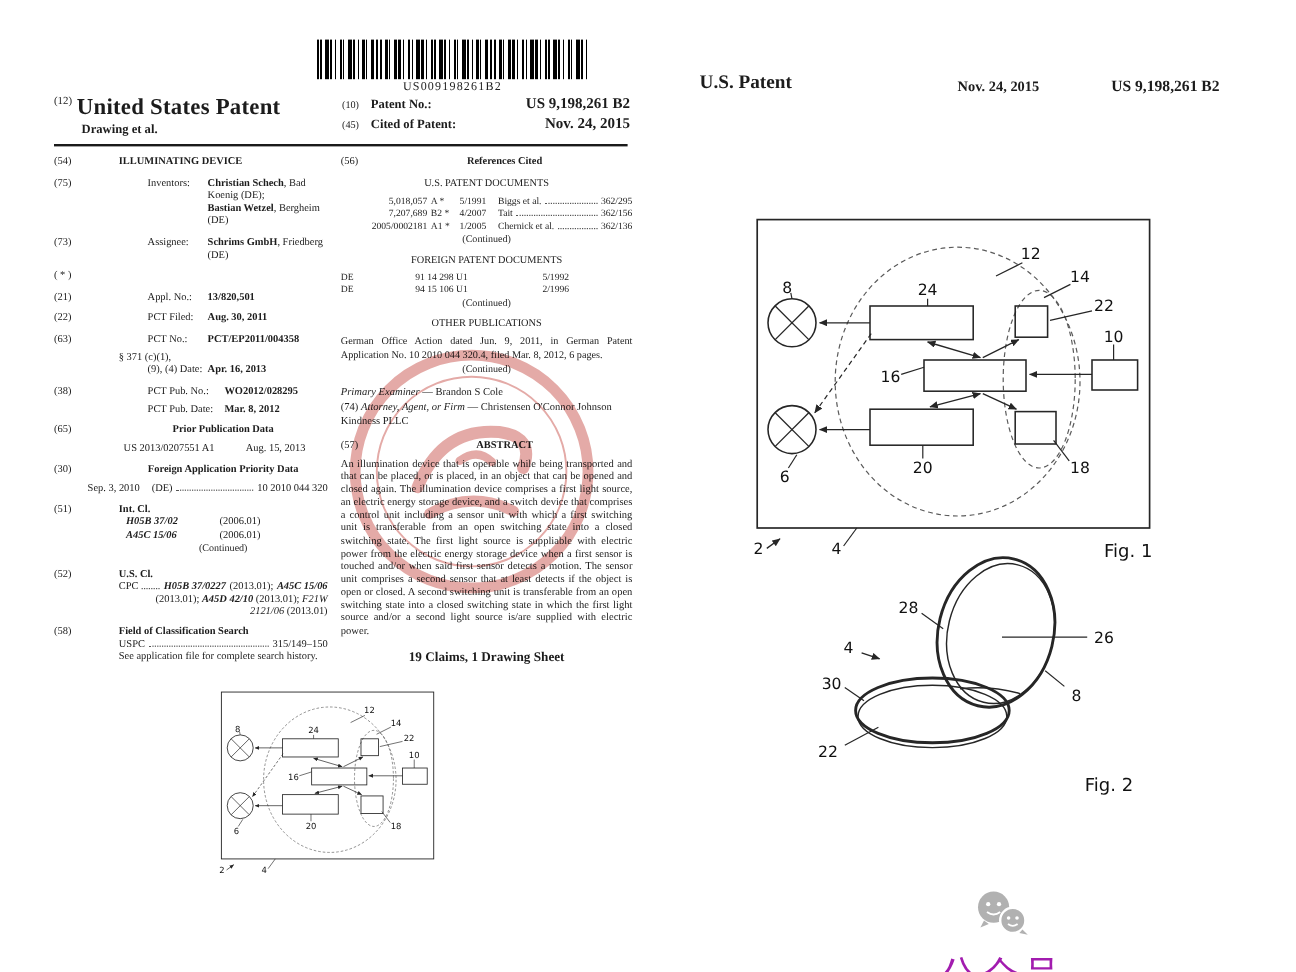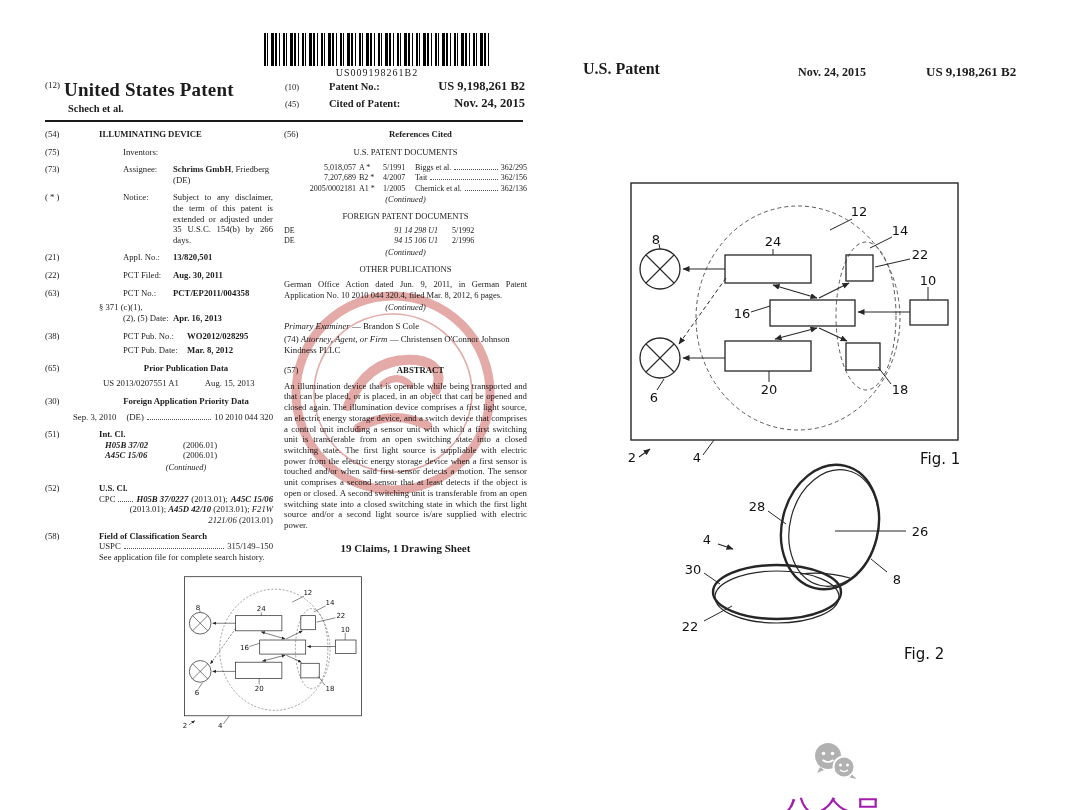--- a/index.html
+++ b/index.html
@@ -12,50 +12,50 @@
     background:repeating-linear-gradient(90deg,#000 0 2px,#fff 2px 3px,#000 3px 4px,#fff 4px 7px,
       #000 7px 10px,#fff 10px 11px,#000 11px 13px,#fff 13px 15px,#000 15px 16px,#fff 16px 19px);}
   .barcode-text{font-size:10px;letter-spacing:1px;margin-top:1px;}
   .p1head{position:absolute;left:5px;top:54px;width:480px;display:flex;}
   .p1head-l{width:240px;}
   .t12{font-size:9px;vertical-align:8px;}
   .ptitle{font-size:19px;font-weight:bold;display:inline;letter-spacing:.2px;}
   .pauthor{font-size:10.5px;font-weight:bold;margin:2px 0 0 23px;}
   .p1head-r{width:240px;font-size:10.5px;}
   .p1head-r .row{display:flex;align-items:baseline;margin-bottom:2px;}
-  .p1head-r .inum{width:44px;font-size:8.5px;}
+  .p1head-r .inum{width:24px;font-size:8.5px;}
   .p1head-r .lab{font-weight:bold;width:92px;}
   .p1head-r .val{font-weight:bold;font-size:12.5px;flex:1;text-align:right;}
   .rule{position:absolute;left:5px;top:95px;width:478px;height:2px;background:#1a1a1a;}
   .cols{position:absolute;left:5px;top:104px;width:482px;display:flex;gap:11px;}
   .col-l{width:228px;}
   .col-r{width:243px;}
   .e{display:flex;font-size:8.7px;line-height:1.22;margin-bottom:7px;}
   .e .n{flex:0 0 54px;}
   .e .bdy{flex:1;min-width:0;}
   .kv{display:flex;margin-left:24px;}
   .kv .k{flex:0 0 50px;}
   .kv .v{flex:1;}
   .b{font-weight:bold;}
   .bi{font-weight:bold;font-style:italic;}
   .it{font-style:italic;}
   .ctr{text-align:center;}
   .just{text-align:justify;}
   .lead{flex:1;border-bottom:1px dotted #555;margin:0 3px;height:7px;min-width:8px;}
   .row-f{display:flex;align-items:baseline;}
-  .cont{text-align:center;font-size:8.4px;margin:2px 0 6px;font-style:italic;}
+  .cont{text-align:center;font-size:8.4px;margin:2px 0 6px;}
   .usrow{display:flex;font-size:8px;line-height:1.2;align-items:baseline;}
   .usrow .no{flex:0 0 72px;text-align:right;}
   .usrow .kd{flex:0 0 24px;text-align:left;padding-left:3px;}
   .usrow .dt{flex:0 0 32px;}
   .usrow .nm{white-space:nowrap;}
   .usrow .cls{text-align:right;}
   .frow{display:flex;font-size:8px;line-height:1.25;}
   .frow .cc{flex:0 0 62px;}
-  .frow .fno{flex:0 0 92px;text-align:right;font-style:italic;}
+  .frow .fno{flex:0 0 92px;text-align:left;}
   .frow .fdt{margin-left:14px;}
   .sechead{font-size:8.6px;text-align:center;margin:7px 0 5px;}
   .othertext{font-size:8.5px;text-align:justify;line-height:1.22;}
   .exam{font-size:8.8px;margin-top:9px;line-height:1.25;}
   .abs{font-size:8.8px;line-height:1.22;text-align:justify;}
   .claims{font-weight:bold;font-size:11px;text-align:center;margin-top:11px;}
   .minifig{position:absolute;left:140px;top:549px;width:187px;}
   
   .page2{position:absolute;left:560px;top:50px;width:515px;height:680px;}
   .p2title{position:absolute;left:23px;top:10px;font-size:16px;font-weight:bold;}
@@ -97,21 +97,21 @@
 
     <div class="barcode-wrap">
       <div class="barcode-bars"></div>
       <div class="barcode-text">US009198261B2</div>
     </div>
 
     <div class="p1head">
       <div class="p1head-l">
         <span class="t12">(12)</span>
         <h1 class="ptitle">United States Patent</h1>
-        <div class="pauthor">Schech et al.</div>
+        <div class="pauthor">Drawing et al.</div>
       </div>
       <div class="p1head-r">
         <div class="row">
           <span class="inum">(10)</span>
           <span class="lab">Patent No.:</span>
           <span class="val">US 9,198,261 B2</span>
         </div>
         <div class="row">
           <span class="inum">(45)</span>
           <span class="lab">Cited of Patent:</span>
@@ -128,37 +128,37 @@
 
         <div class="e">
           <span class="n">(54)</span>
           <span class="bdy b">ILLUMINATING DEVICE</span>
         </div>
 
         <div class="e">
           <span class="n">(75)</span>
           <div class="bdy kv">
             <span class="k">Inventors:</span>
+            <div class="v">
+              <div><span class="b">Christian Schech</span><span>, Bad Koenig (DE);</span></div>
+              <div><span class="b">Bastian Wetzel</span><span>, Bergheim (DE)</span></div>
+            </div>
           </div>
         </div>
 
         <div class="e">
           <span class="n">(73)</span>
           <div class="bdy kv">
             <span class="k">Assignee:</span>
             <div class="v"><span class="b">Schrims GmbH</span><span>, Friedberg (DE)</span></div>
           </div>
         </div>
 
         <div class="e">
           <span class="n">( * )</span>
-          <div class="bdy kv">
-            <span class="k">Notice:</span>
-            <div class="v just">Subject to any disclaimer, the term of this patent is extended or adjusted under 35 U.S.C. 154(b) by 266 days.</div>
-          </div>
         </div>
 
         <div class="e">
           <span class="n">(21)</span>
           <div class="bdy kv">
             <span class="k">Appl. No.:</span>
             <span class="v b">13/820,501</span>
           </div>
         </div>
 
@@ -172,21 +172,21 @@
 
         <div class="e">
           <span class="n">(63)</span>
           <div class="bdy">
             <div class="kv">
               <span class="k">PCT No.:</span>
               <span class="v b">PCT/EP2011/004358</span>
             </div>
             <div style="margin-top:4px">§ 371 (c)(1),</div>
             <div class="kv">
-              <span class="k">(2), (5) Date:</span>
+              <span class="k">(9), (4) Date:</span>
               <span class="v b">Apr. 16, 2013</span>
             </div>
           </div>
         </div>
 
         <div class="e">
           <span class="n">(38)</span>
           <div class="bdy">
             <div class="kv">
               <span class="k" style="flex-basis:64px">PCT Pub. No.:</span>

